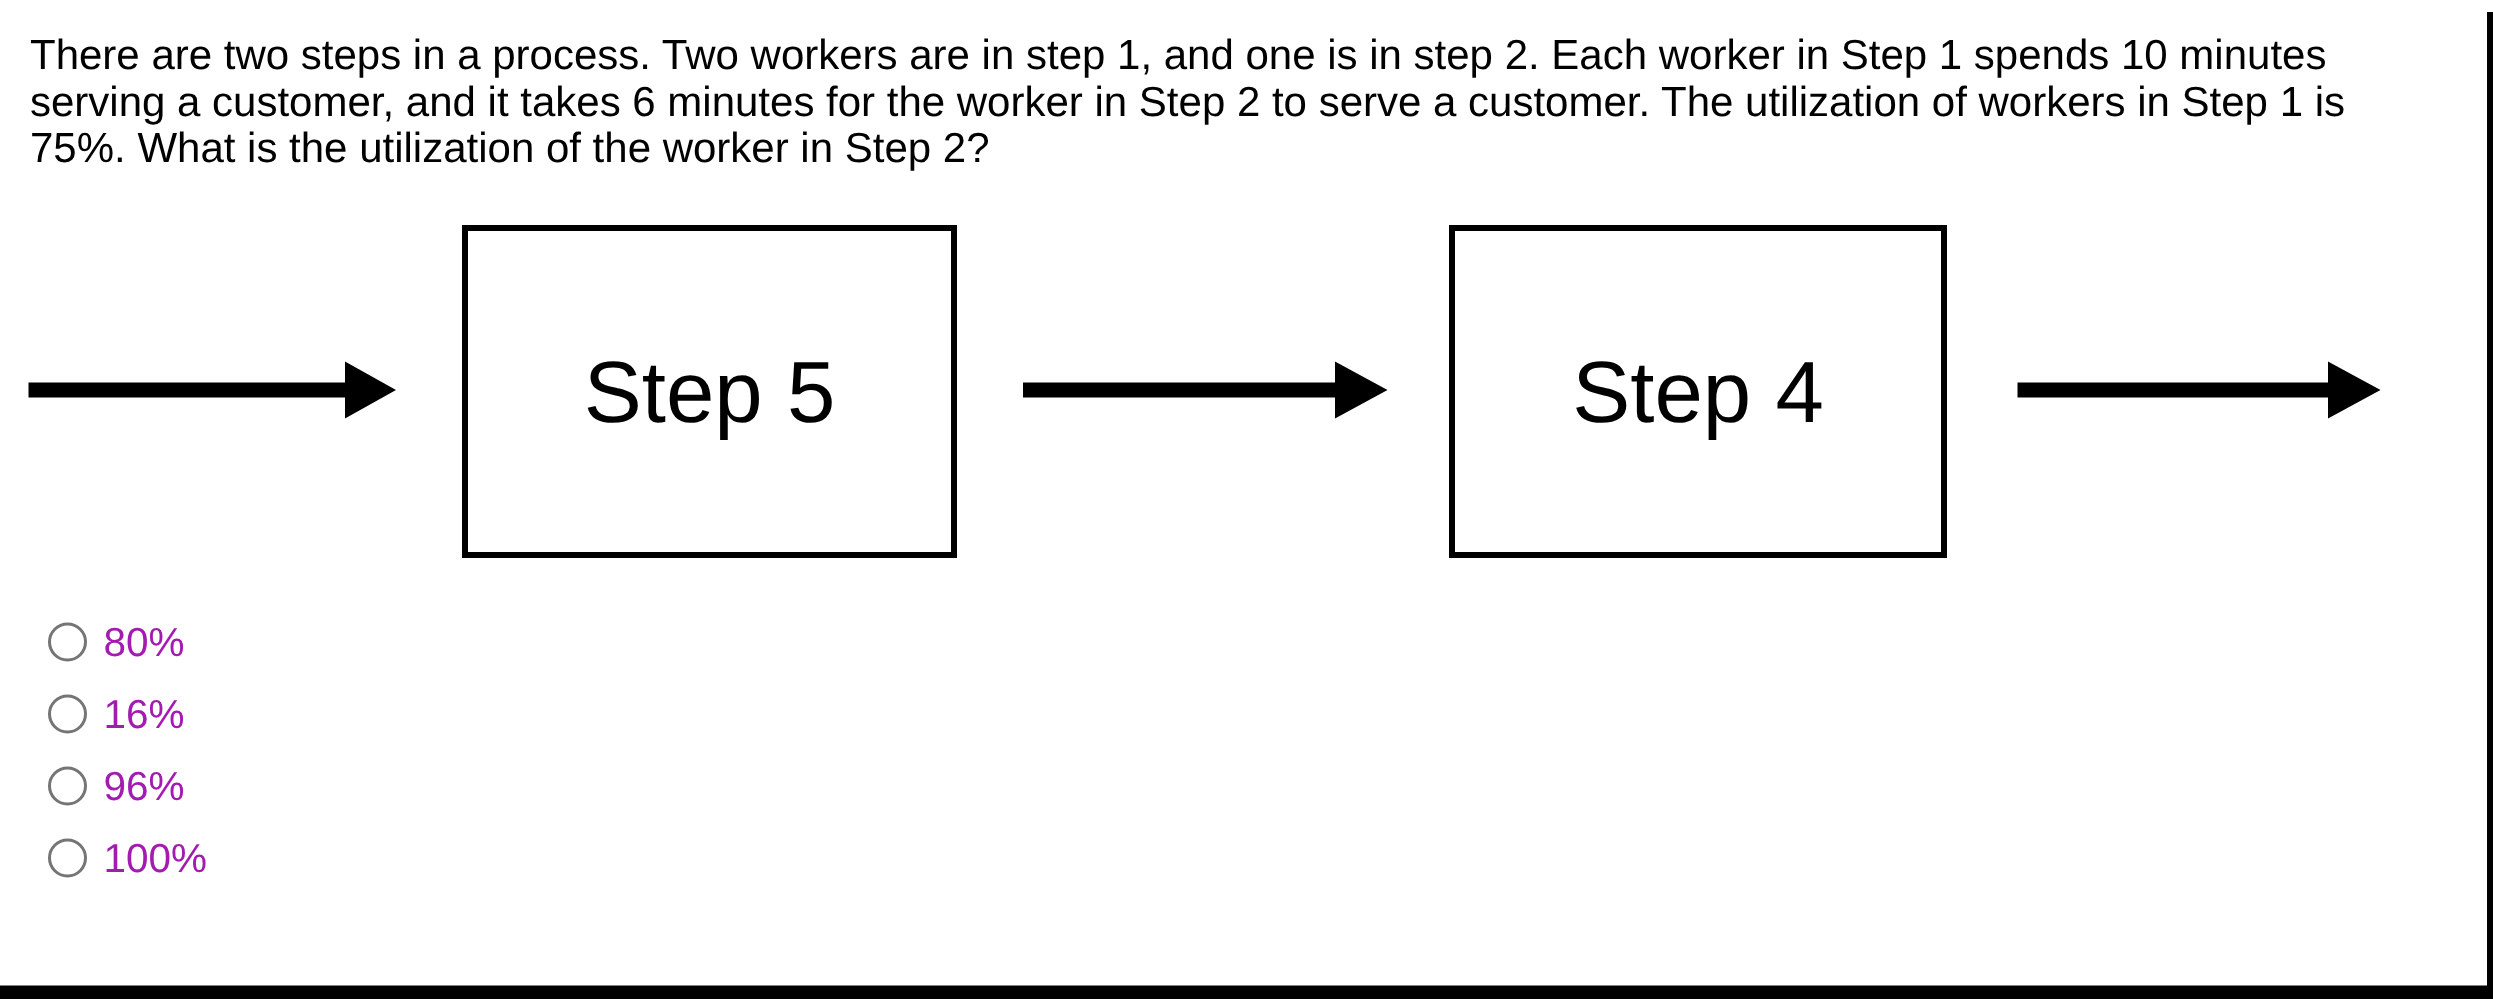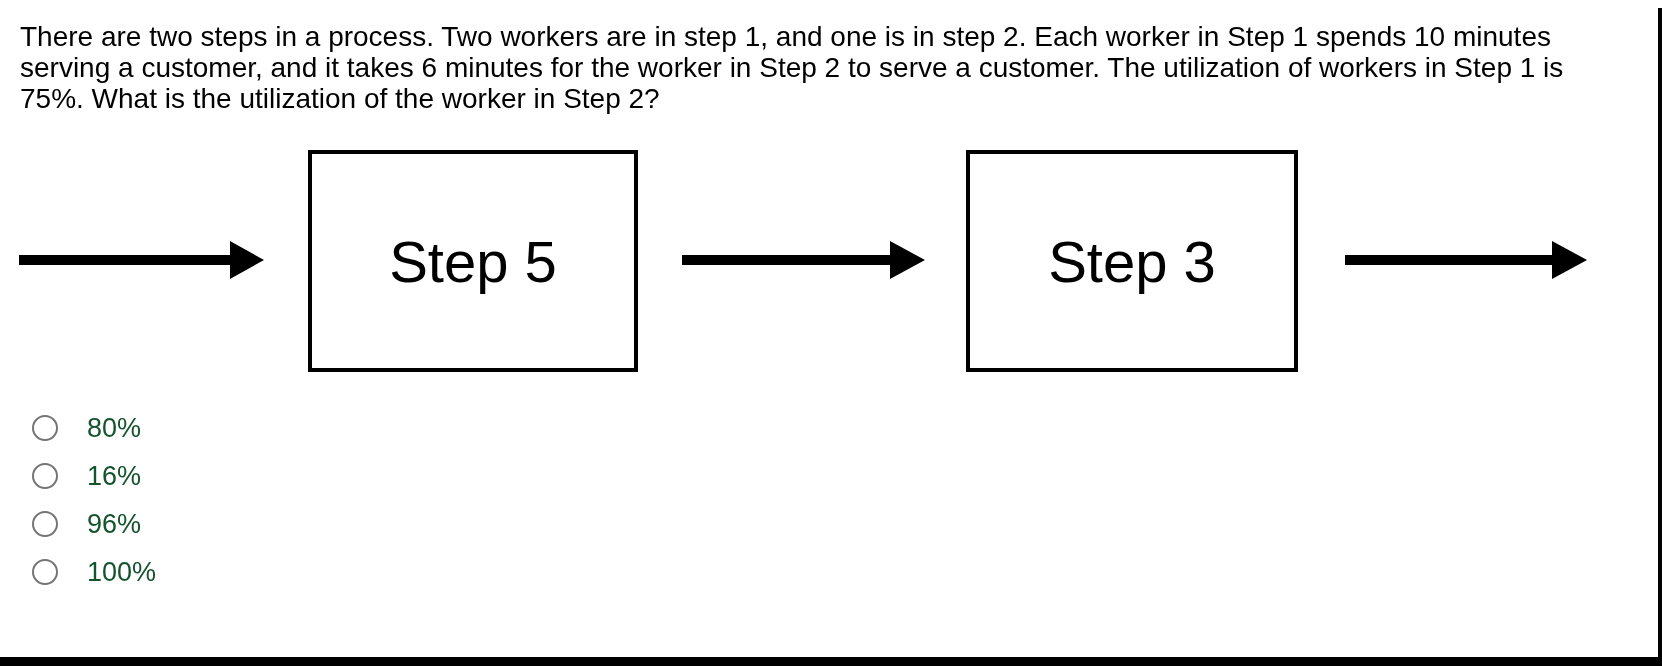--- a/index.html
+++ b/index.html
@@ -58,23 +58,23 @@
   .radio {
     width: 26px;
     height: 26px;
     border: 2px solid #757575;
     border-radius: 50%;
     box-sizing: border-box;
     background: #ffffff;
     flex: 0 0 auto;
   }
   .option-label {
-    margin-left: 29px;
+    margin-left: 11px;
     font-size: 27px;
-    color: #14532d;
+    color: #a21caf;
   }
   .bottom-bar {
     position: absolute;
     left: 0;
     bottom: 0;
     width: 100%;
     height: 9px;
     background: #000000;
   }
   .right-bar {
@@ -105,21 +105,21 @@
     <g>
       <line x1="1345" y1="260" x2="1556" y2="260" stroke="#000000" stroke-width="10"></line>
       <polygon points="1552,241 1552,279 1587,260" fill="#000000"></polygon>
     </g>
   </svg>
 
   <div class="step-box one">
     <span>Step 5</span>
   </div>
   <div class="step-box two">
-    <span>Step 3</span>
+    <span>Step 4</span>
   </div>
 
   <div class="options">
     <div class="option-row">
       <span class="radio"></span>
       <span class="option-label">80%</span>
     </div>
     <div class="option-row">
       <span class="radio"></span>
       <span class="option-label">16%</span>

